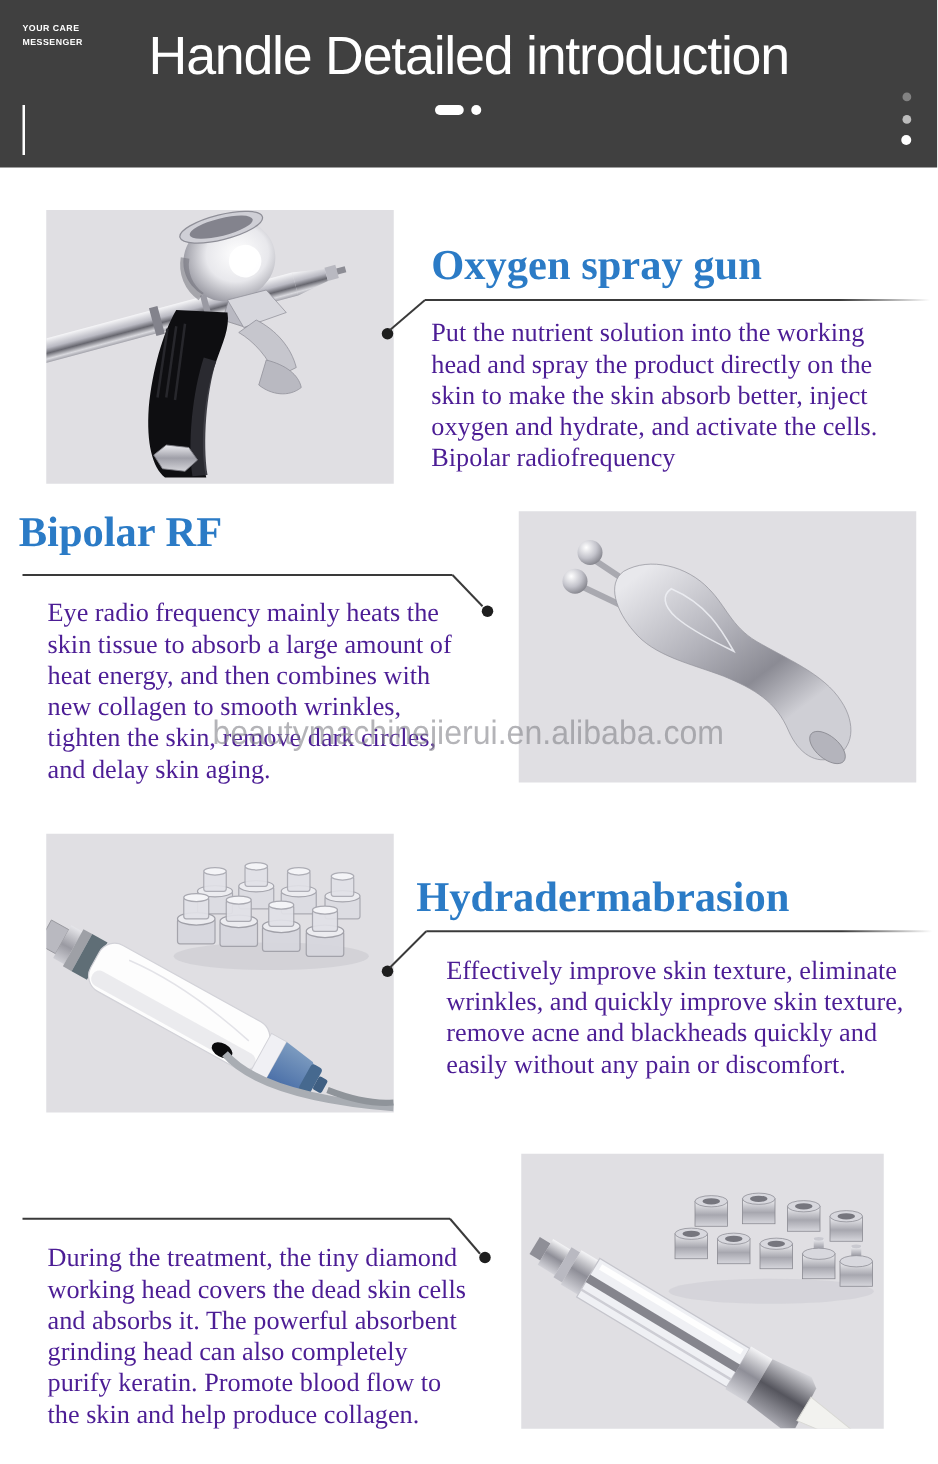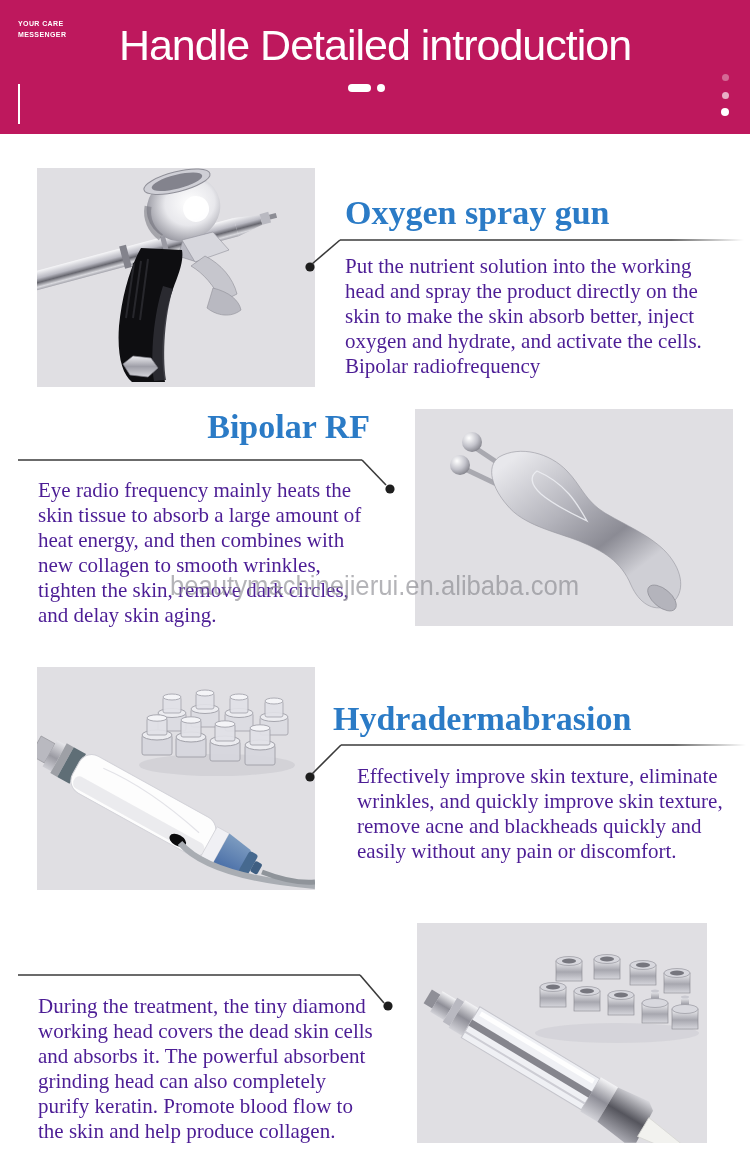--- a/index.html
+++ b/index.html
@@ -1,40 +1,40 @@
 <!DOCTYPE html>
 <html><head>
 <meta charset="utf-8">
 <style>
   html,body{margin:0;padding:0;background:#ffffff;}
   .page{position:relative;width:750px;height:1171px;background:#ffffff;overflow:hidden;
         font-family:"Liberation Serif",serif;}
 
   
-  .header{position:absolute;left:0;top:0;width:750px;height:134px;background:#be185d;}
+  .header{position:absolute;left:0;top:0;width:750px;height:134px;background:#404040;}
   .brand{position:absolute;left:18px;top:18px;color:#ffffff;
          font-family:"Liberation Sans",sans-serif;font-size:7px;font-weight:bold;
          letter-spacing:.4px;line-height:11px;}
   .header-title{position:absolute;left:0;top:21px;width:100%;text-align:center;color:#ffffff;
          font-family:"Liberation Sans",sans-serif;font-weight:100;font-size:43px;
          letter-spacing:-1px;white-space:nowrap;}
   .hdr-dash{position:absolute;left:348px;top:84px;width:23px;height:8px;border-radius:4px;background:#ffffff;}
   .hdr-dot{position:absolute;left:377px;top:84px;width:8px;height:8px;border-radius:50%;background:#ffffff;}
   .hdr-vline{position:absolute;left:18px;top:84px;width:2px;height:40px;background:#ffffff;}
   .side-dot{position:absolute;border-radius:50%;background:#ffffff;}
   .side-dot.d1{left:722px;top:74px;width:7px;height:7px;opacity:.35;}
   .side-dot.d2{left:722px;top:92px;width:7px;height:7px;opacity:.65;}
   .side-dot.d3{left:721px;top:108px;width:8px;height:8px;opacity:1;}
 
   
   .img-panel{position:absolute;background:#e0dfe3;overflow:hidden;}
   .img-panel svg{display:block;}
   .sec-title{position:absolute;color:#2b7bc6;font-weight:bold;font-size:34px;line-height:38px;
              font-family:"Liberation Serif",serif;white-space:nowrap;}
-  .sec-title.centered{text-align:right;}
+  .sec-title.centered{text-align:left;}
   .body-text{position:absolute;color:#4c1d95;font-size:21px;line-height:25px;}
   .body-line{white-space:nowrap;}
   .leader{position:absolute;}
 
   
   .watermark{position:absolute;left:170px;top:571px;z-index:6;
              font-family:"Liberation Sans",sans-serif;font-size:27px;
              color:rgba(134,134,140,0.62);white-space:nowrap;
              transform:scaleX(.95);transform-origin:left center;pointer-events:none;}
 </style>

